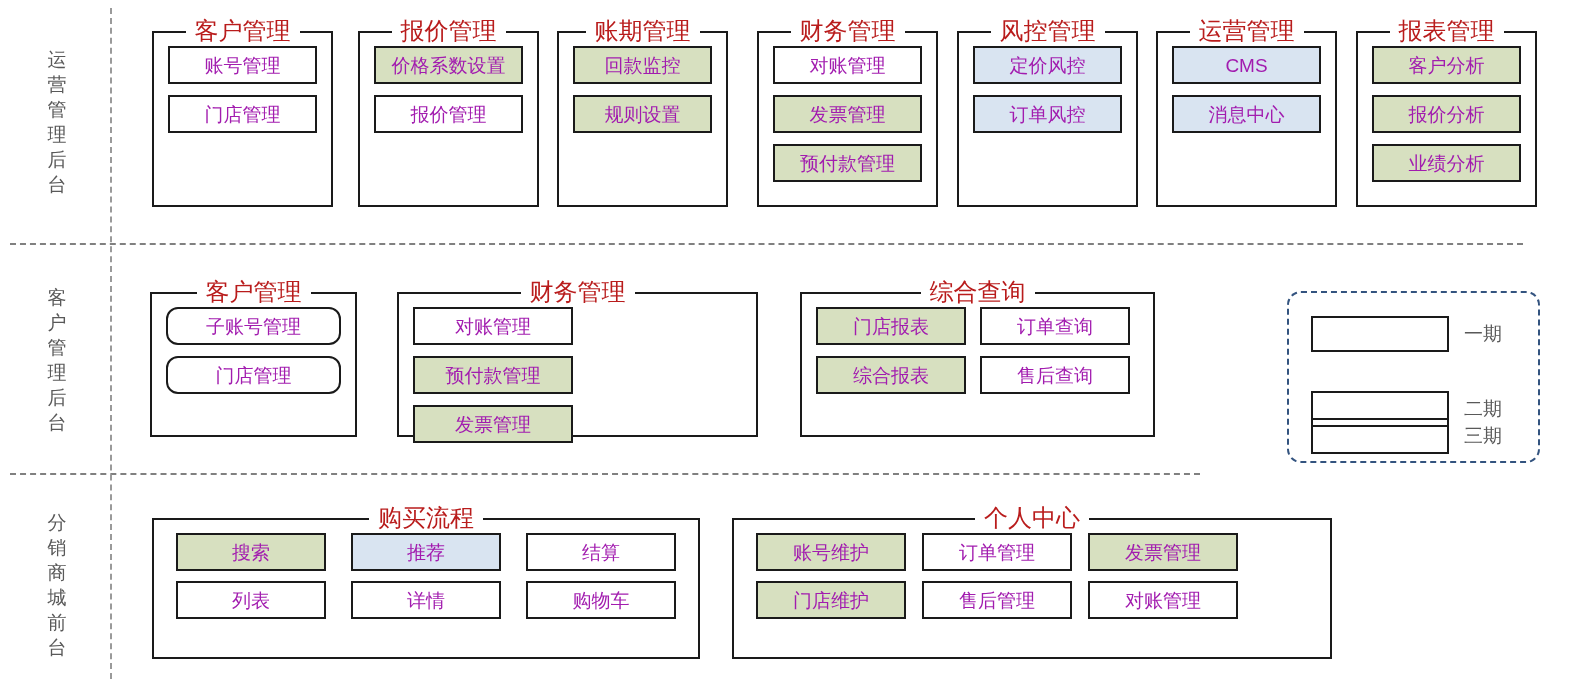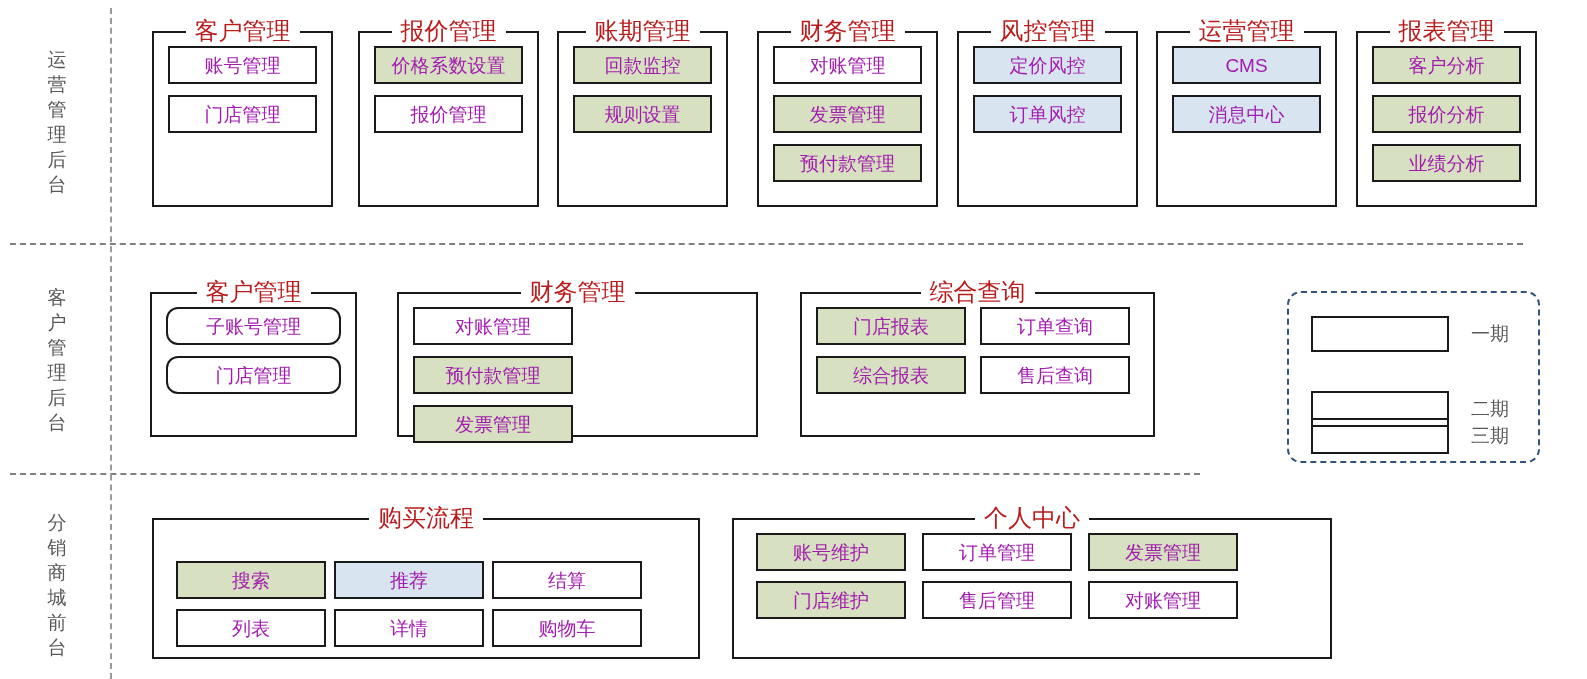--- a/index.html
+++ b/index.html
@@ -102,21 +102,21 @@
   #legend-panel {
     position: absolute;
     border: 2.5px dashed #33537f;
     border-radius: 14px;
     box-sizing: border-box;
   }
   .legend-row {
     position: absolute;
     display: flex;
     align-items: center;
-    gap: 22px;
+    gap: 15px;
   }
   .legend-swatch {
     width: 138px;
     height: 36px;
     border: 2.5px solid #1a1a1a;
     box-sizing: border-box;
   }
   .legend-text {
     font-size: 19px;
     color: #595959;
@@ -246,21 +246,21 @@
       <div class="legend-text">二期</div>
     </div>
     <div class="legend-row" style="left:22px; top:125px;">
       <div class="legend-swatch phase3"></div>
       <div class="legend-text">三期</div>
     </div>
   </div>
 
   <div class="group" style="left:152px; top:518px; width:548px; height:141px;">
     <div class="legend">购买流程</div>
-    <div class="group-inner" style="gap:10px 8px; padding:13px 22px;margin-top:28px;">
+    <div class="group-inner" style="gap:10px 25px; padding:13px 22px;">
       <div class="item phase2 w-150">搜索</div>
       <div class="item phase3 w-150">推荐</div>
       <div class="item phase1 w-150">结算</div>
       <div class="item phase1 w-150">列表</div>
       <div class="item phase1 w-150">详情</div>
       <div class="item phase1 w-150">购物车</div>
     </div>
   </div>
 
   <div class="group" style="left:732px; top:518px; width:600px; height:141px;">

